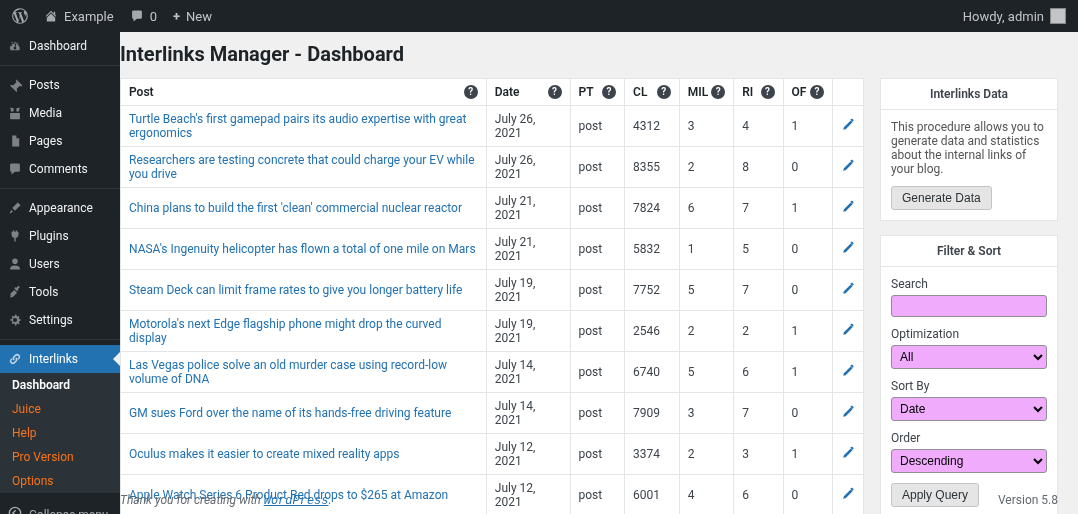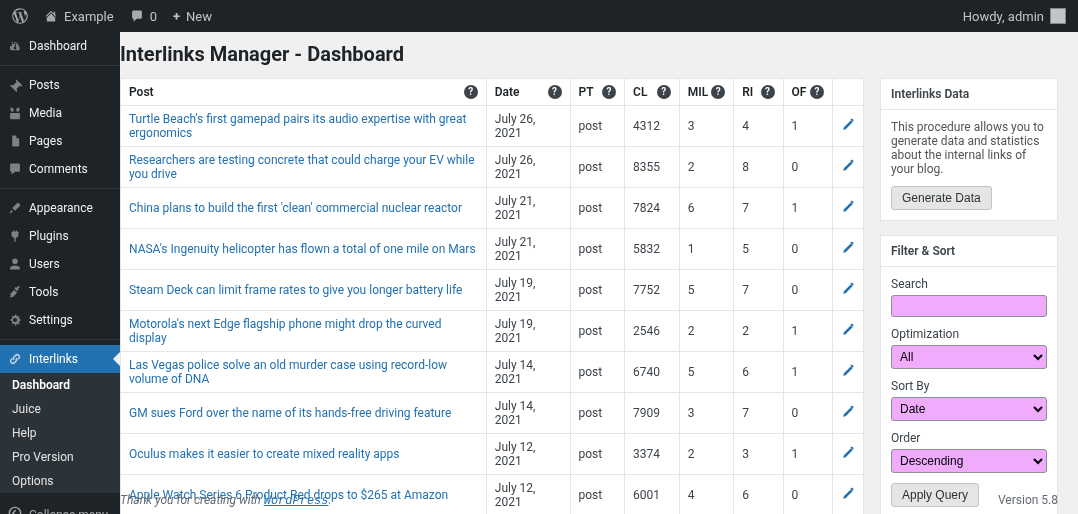--- a/index.html
+++ b/index.html
@@ -71,21 +71,21 @@
     top: 50%;
     margin-top: -8px;
     border: 8px solid transparent;
     border-right-color: #f0f0f1;
   }
   #sidebar .menu-item .mi-icon { width: 14px; height: 14px; opacity: .7; display: inline-flex; }
   #sidebar .menu-item .mi-icon svg { fill: #a7aaad; width: 14px; height: 14px; }
   #sidebar .menu-item.current .mi-icon svg { fill: #fff; }
   #sidebar .sep { border-top: 1px solid #32373c; margin: 5px 0; }
   #sidebar .sub { background: #2c3338; }
-  #sidebar .sub .sub-item { padding: 5px 8px 5px 12px; color: #e5e5e5; cursor: pointer; }
+  #sidebar .sub .sub-item { padding: 5px 8px 5px 12px; color: #f97316; cursor: pointer; }
   #sidebar .sub .sub-item.active { color: #fff; font-weight: 600; }
   #sidebar .collapse { display: flex; align-items: center; padding: 7px 8px; gap: 7px; color: #a7aaad; cursor: pointer; margin-top: 6px; }
   #sidebar .collapse .mi-icon svg { fill: #a7aaad; }
 
   
   #main { position: absolute; top: 32px; left: 100px; right: 0; bottom: 0; padding: 10px 20px 0 20px; overflow: hidden; }
   h1.page-title { font-size: 20px; font-weight: 700; color: #1d2327; margin: 0 0 12px 0; }
 
   #cols { display: flex; gap: 16px; }
   #dashcol { flex: 1; }
@@ -107,21 +107,21 @@
   .help-q {
     display: inline-block; width: 14px; height: 14px; border-radius: 50%;
     background: #3c434a; color: #fff; font-size: 10px; line-height: 14px;
     text-align: center; float: right; cursor: help;
   }
   .edit-pencil { color: #2271b1; display: inline-flex; justify-content: center; width: 100%; cursor: pointer; }
   .edit-pencil svg { fill: #2271b1; width: 14px; height: 14px; }
 
   
   .metabox { background: #fff; border: 1px solid #e5e5e5; margin-bottom: 14px; }
-  .metabox .mb-head { padding: 8px 10px; border-bottom: 1px solid #e5e5e5; font-weight: 600; font-size: 12px; }
+  .metabox .mb-head { padding: 8px 16px; border-bottom: 1px solid #e5e5e5; font-weight: 600; font-size: 12px; text-align: center; }
   .metabox .mb-body { padding: 10px; font-size: 12px; }
   .metabox .mb-body p { margin-bottom: 10px; color: #555; }
   .metabox .mb-body label { display: block; margin-bottom: 4px; }
   .metabox .mb-body .field { margin-bottom: 10px; }
   .metabox input[type=text], .metabox select {
     width: 100%; padding: 3px 4px; border: 1px solid #8c8f94; border-radius: 3px; font-size: 12px; background: #f0abfc;
   }
   button.wp-btn {
     background: #e5e5e5; border: 1px solid #c3c4c7; border-radius: 3px;
     padding: 4px 10px; font-size: 12px; cursor: pointer; color: #2c3338;

